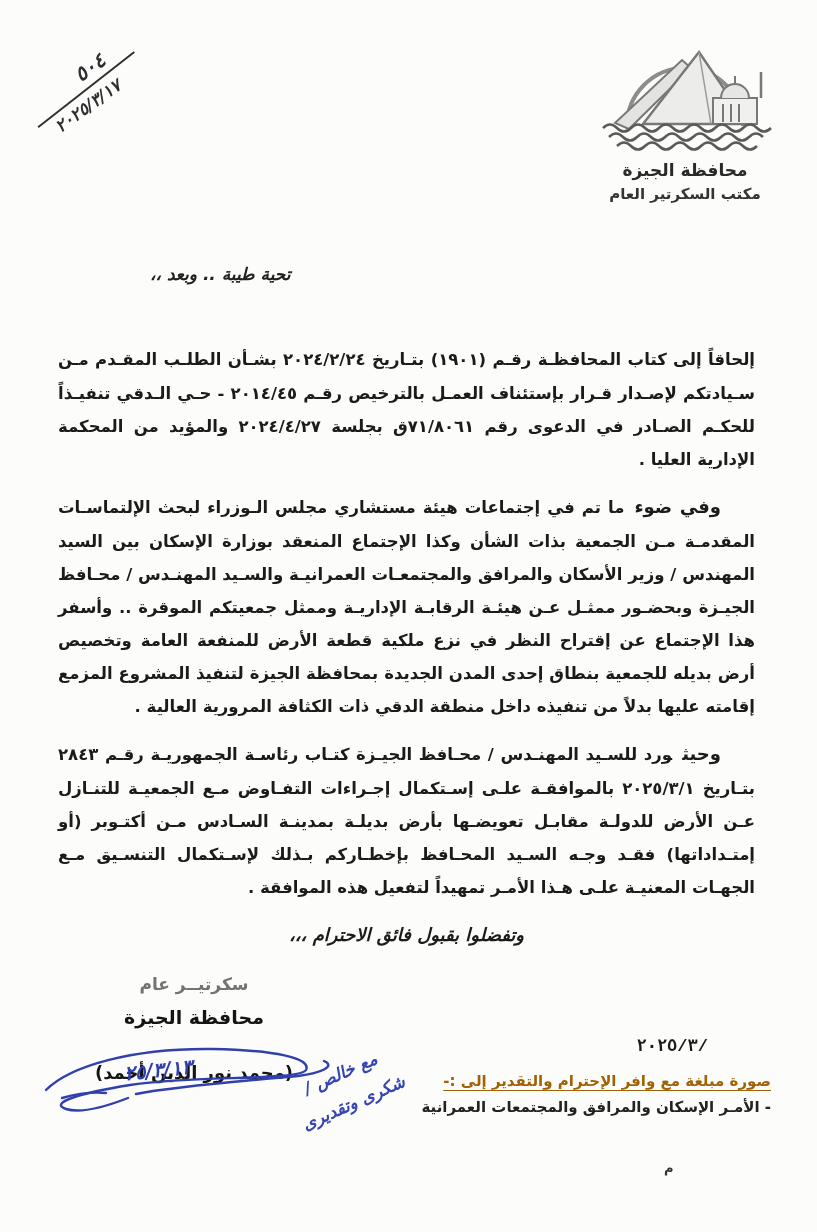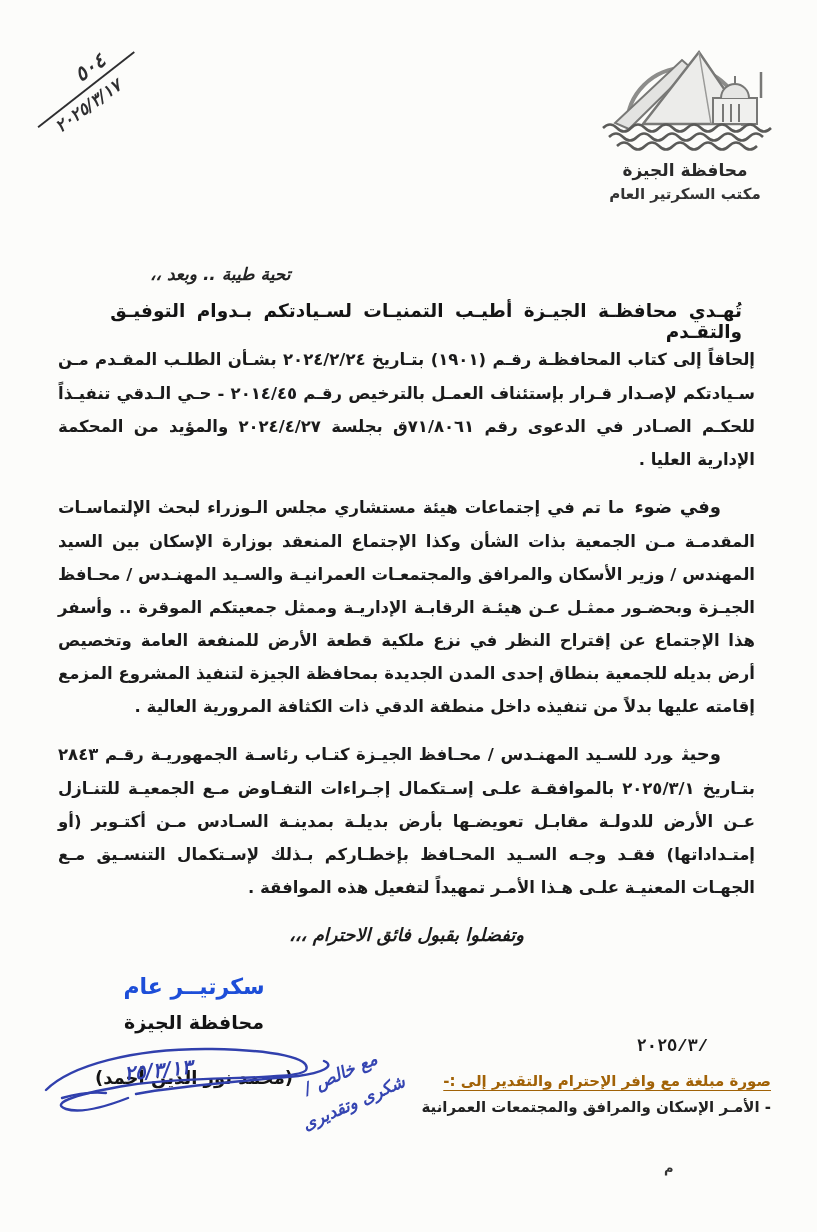--- a/index.html
+++ b/index.html
@@ -55,21 +55,21 @@
   .lead{font-size:18px;font-weight:900;}
   .lead:not(:empty){margin-left:10px;}
   .para-indent{text-indent:34px;}
   .closing{
     margin-top:20px;text-align:center;
     font-size:18px;font-weight:700;font-style:italic;color:#1b1b1b;
   }
 
   
   .sig-block{position:absolute;top:974px;left:58px;width:272px;text-align:center;}
-  .sig-title{font-size:22px;font-weight:900;color:#1d4ed8;}
+  .sig-title{font-size:17px;font-weight:900;color:#737373;}
   .sig-org{font-size:19px;font-weight:900;color:#141414;margin-top:12px;}
   .sig-scribble{position:absolute;top:62px;left:-22px;pointer-events:none;}
   .sig-date{
     position:absolute;top:84px;left:66px;
     transform:rotate(-6deg);
     color:#3140ad;font-size:20px;font-weight:700;font-style:italic;
   }
   .sig-name{font-size:18px;font-weight:900;color:#141414;margin-top:34px;}
 
   .hand-thanks{
@@ -119,21 +119,20 @@
       <line x1="154" y1="78" x2="154" y2="96" stroke="#787876" stroke-width="2"></line>
       <path d="M 18 102 q 7 -7 14 0 t 14 0 t 14 0 t 14 0 t 14 0 t 14 0 t 14 0 t 14 0 t 14 0 t 14 0 t 14 0 t 14 0" stroke="#5a5a58" stroke-width="2.5" fill="none"></path>
       <path d="M 24 111 q 7 -7 14 0 t 14 0 t 14 0 t 14 0 t 14 0 t 14 0 t 14 0 t 14 0 t 14 0 t 14 0 t 14 0" stroke="#5a5a58" stroke-width="2.5" fill="none"></path>
       <path d="M 32 120 q 7 -7 14 0 t 14 0 t 14 0 t 14 0 t 14 0 t 14 0 t 14 0 t 14 0 t 14 0 t 14 0" stroke="#5a5a58" stroke-width="2.5" fill="none"></path>
     </svg>
     <div class="logo-org">محافظة الجيزة</div>
     <div class="logo-office">مكتب السكرتير العام</div>
   </div>
 
   <div class="salutation">تحية طيبة .. وبعد ،،</div>
-  <div class="greeting">تُهـدي محافظـة الجيـزة أطيـب التمنيـات لسـيادتكم بـدوام التوفيـق والتقـدم</div>
 
   <div class="letter-flow">
     <p class="para"><span class="lead"></span><span>إلحاقاً إلى كتاب المحافظـة رقـم (١٩٠١) بتـاريخ ٢٠٢٤/٢/٢٤ بشـأن الطلـب المقـدم مـن سـيادتكم لإصـدار قـرار بإستئناف العمـل بالترخيص رقـم ٢٠١٤/٤٥ - حـي الـدقي تنفيـذاً للحكـم الصـادر في الدعوى رقم ٧١/٨٠٦١ق بجلسة ٢٠٢٤/٤/٢٧ والمؤيد من المحكمة الإدارية العليا .</span></p>
     <p class="para para-indent"><span class="lead">وفي ضوء</span><span>ما تم في إجتماعات هيئة مستشاري مجلس الـوزراء لبحث الإلتماسـات المقدمـة مـن الجمعية بذات الشأن وكذا الإجتماع المنعقد بوزارة الإسكان بين السيد المهندس / وزير الأسكان والمرافق والمجتمعـات العمرانيـة والسـيد المهنـدس / محـافظ الجيـزة وبحضـور ممثـل عـن هيئـة الرقابـة الإداريـة وممثل جمعيتكم الموقرة .. وأسفر هذا الإجتماع عن إقتراح النظر في نزع ملكية قطعة الأرض للمنفعة العامة وتخصيص أرض بديله للجمعية بنطاق إحدى المدن الجديدة بمحافظة الجيزة لتنفيذ المشروع المزمع إقامته عليها بدلاً من تنفيذه داخل منطقة الدقي ذات الكثافة المرورية العالية .</span></p>
     <p class="para para-indent"><span class="lead">وحيث</span><span>ورد للسـيد المهنـدس / محـافظ الجيـزة كتـاب رئاسـة الجمهوريـة رقـم ٢٨٤٣ بتـاريخ ٢٠٢٥/٣/١ بالموافقـة علـى إسـتكمال إجـراءات التفـاوض مـع الجمعيـة للتنـازل عـن الأرض للدولـة مقابـل تعويضـها بأرض بديلـة بمدينـة السـادس مـن أكتـوبر (أو إمتـداداتها) فقـد وجـه السـيد المحـافظ بإخطـاركم بـذلك لإسـتكمال التنسـيق مـع الجهـات المعنيـة علـى هـذا الأمـر تمهيداً لتفعيل هذه الموافقة .</span></p>
     <p class="closing">وتفضلوا بقبول فائق الاحترام ،،،</p>
   </div>
 
   <div class="sig-block">
     <div class="sig-title">سكرتيــر عام</div>

